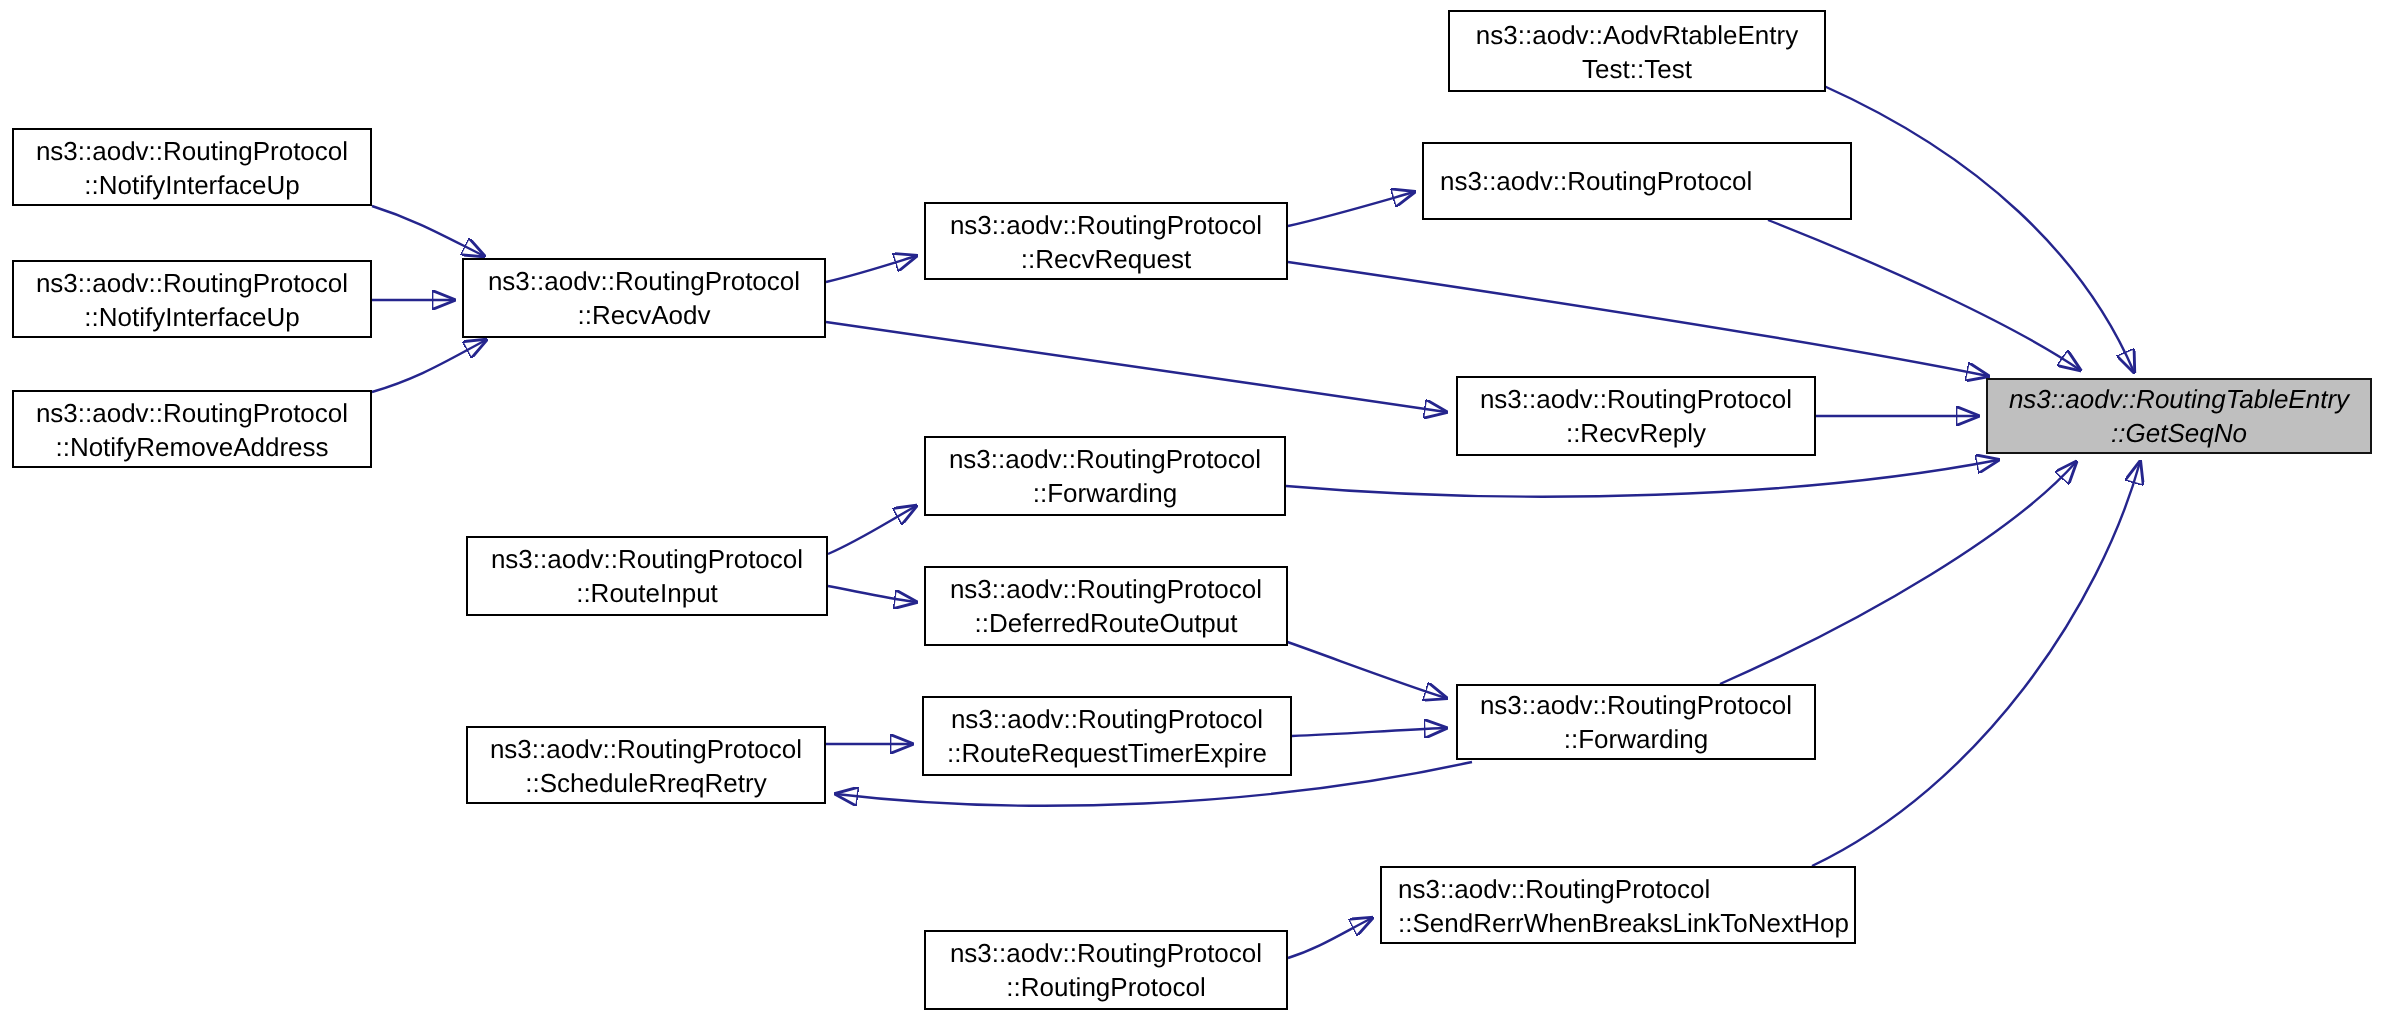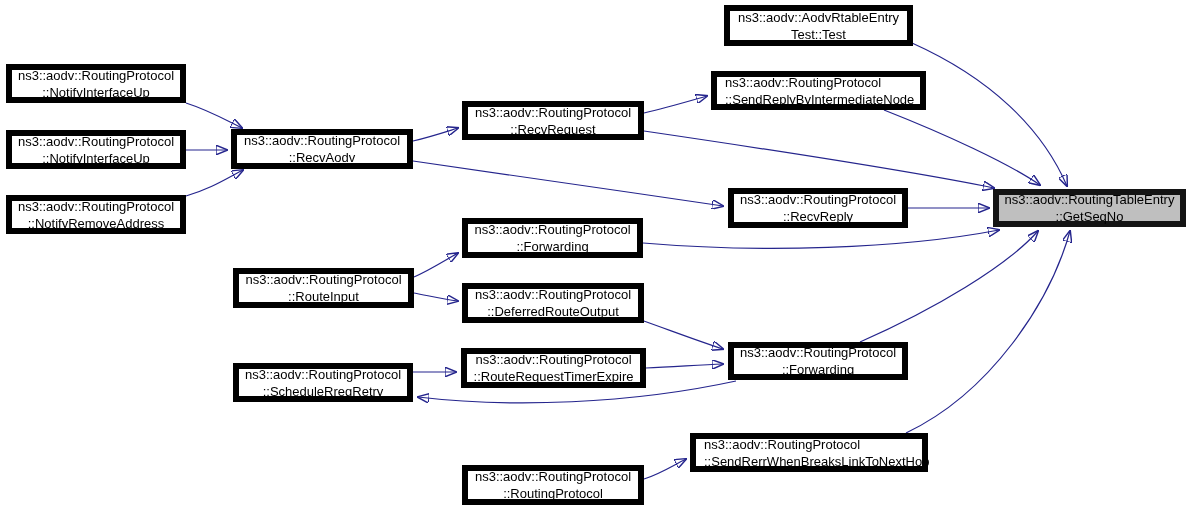--- a/index.html
+++ b/index.html
@@ -24,21 +24,21 @@
   }
   #edge-layer path {
     fill: none;
     stroke: #25258d;
     stroke-width: 1.2;
   }
   .node {
     position: absolute;
     box-sizing: border-box;
     background: #ffffff;
-    border: 6px solid #000000;
+    border: 1px solid #000000;
     color: #000000;
     font-size: 13px;
     line-height: 17px;
     display: flex;
     flex-direction: column;
     justify-content: center;
     align-items: center;
     text-align: center;
     white-space: nowrap;
     cursor: pointer;
@@ -141,36 +141,35 @@
     <span>::RoutingProtocol</span>
   </div>
 
   <div class="node" style="left:724px; top:5px; width:189px; height:41px;">
     <span>ns3::aodv::AodvRtableEntry</span>
     <span>Test::Test</span>
   </div>
 
   <div class="node node--left" style="left:711px; top:71px; width:215px; height:39px;">
     <span>ns3::aodv::RoutingProtocol</span>
-    <span>::SendReplyByIntermediateNode</span>
   </div>
 
   <div class="node" style="left:728px; top:188px; width:180px; height:40px;">
     <span>ns3::aodv::RoutingProtocol</span>
     <span>::RecvReply</span>
   </div>
 
   <div class="node" style="left:728px; top:342px; width:180px; height:38px;">
     <span>ns3::aodv::RoutingProtocol</span>
     <span>::Forwarding</span>
   </div>
 
   <div class="node node--left" style="left:690px; top:433px; width:238px; height:39px;">
     <span>ns3::aodv::RoutingProtocol</span>
     <span>::SendRerrWhenBreaksLinkToNextHop</span>
   </div>
 
-  <div class="node node--focus" style="left:993px; top:189px; width:193px; height:38px;">
+  <div class="node node--focus" style="left:993px; top:189px; width:193px; height:38px;font-style:italic;">
     <span>ns3::aodv::RoutingTableEntry</span>
     <span>::GetSeqNo</span>
   </div>
 
 </div>
 
 </body></html>

